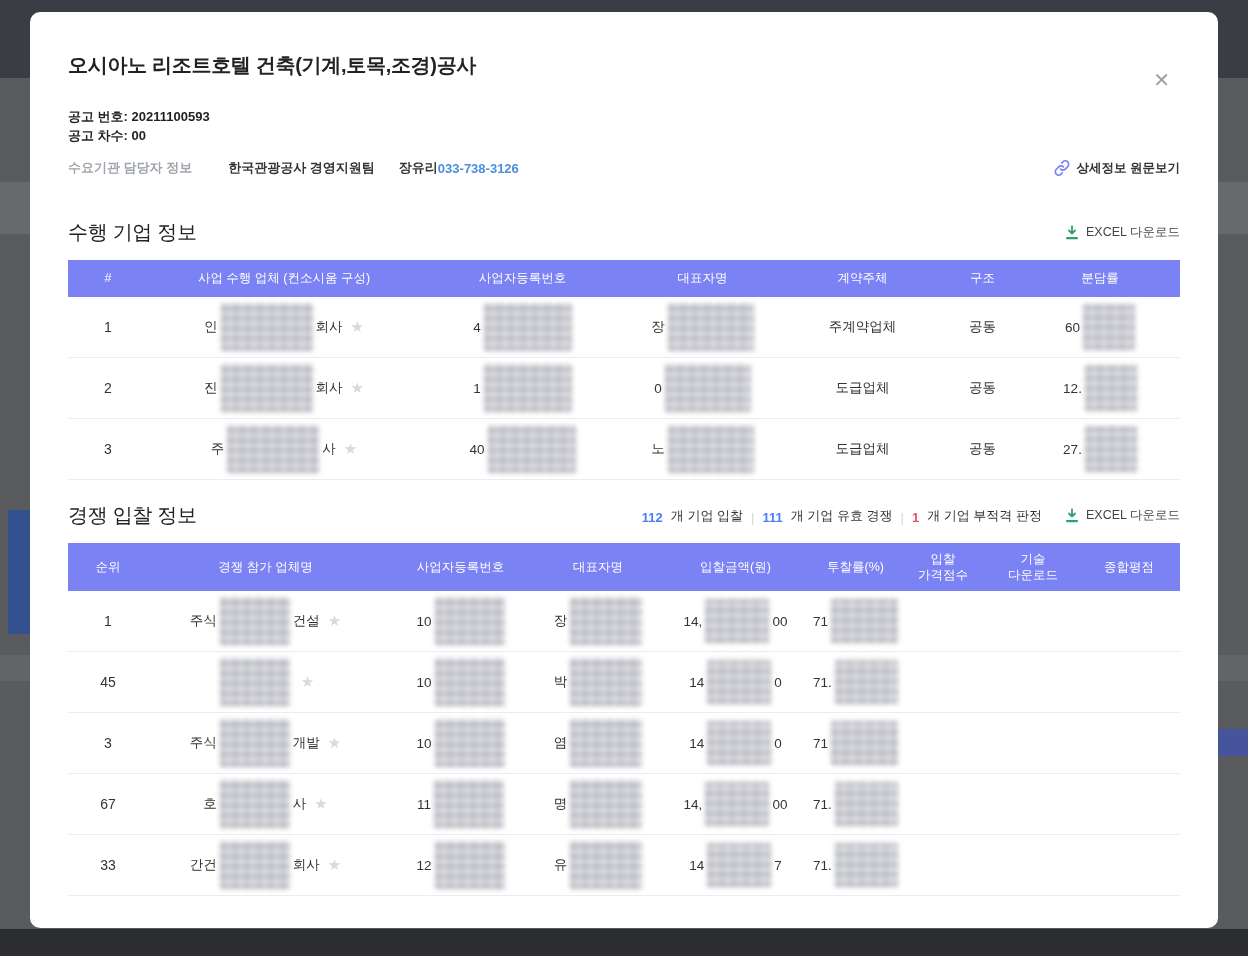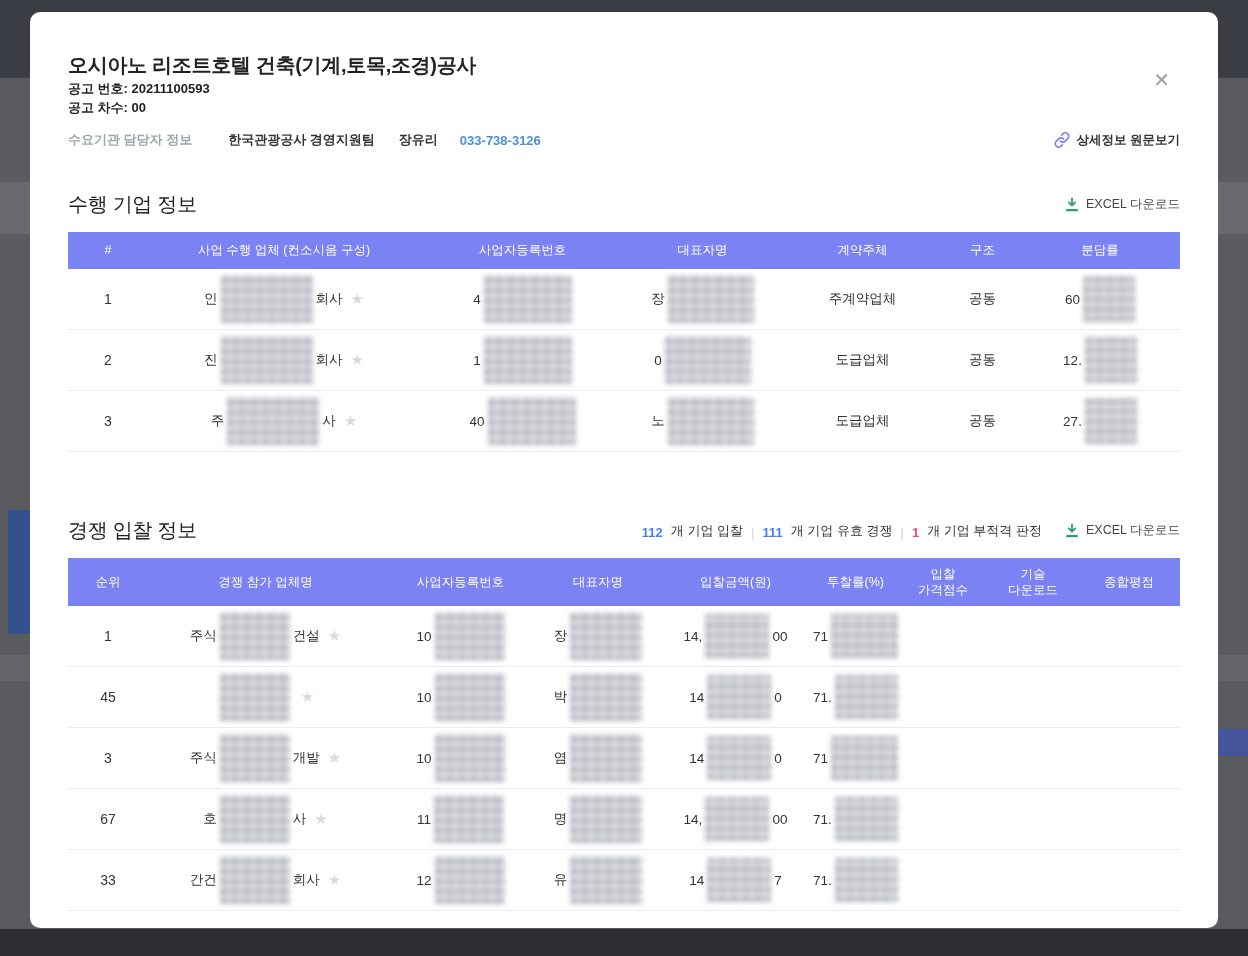--- a/index.html
+++ b/index.html
@@ -17,27 +17,27 @@
   .bg-bottom   { left:0; top:929px; width:1248px; height:27px; background:#2b2d31; }
 
   
   .modal { position:absolute; z-index:10; left:30px; top:12px; width:1188px; height:916px;
     background:#ffffff; border-radius:10px; overflow:hidden; padding:40px 38px 0 38px; }
 
   .close-btn { position:absolute; top:58px; right:48px; font-size:20px; color:#9aa0a6;
     cursor:pointer; line-height:1; font-weight:700; }
 
   .title { font-size:20px; font-weight:700; color:#222; letter-spacing:-0.3px; }
-  .meta { margin-top:0; }
+  .meta { margin-top:28px; }
   .meta-line { font-size:13px; font-weight:700; color:#222; line-height:19px; }
 
   .contact-row { margin-top:14px; display:flex; align-items:center; font-size:13px;font-weight:bold; }
   .contact-label { color:#a0a5ab; margin-right:36px; }
   .contact-org { color:#333; margin-right:24px; }
-  .contact-person { color:#333; margin-right:22px; }
+  .contact-person { color:#333; margin-right:0; }
   .contact-phone { color:#4a8fdb; cursor:pointer; }
   .detail-link { margin-left:auto; display:flex; align-items:center; gap:6px; color:#333;
     font-size:12.5px; cursor:pointer; }
 
   .section-head { display:flex; align-items:center; margin-top:42px; }
   .section-title { font-size:20px; font-weight:400; color:#222; letter-spacing:-0.3px; }
   .excel-btn { margin-left:auto; display:flex; align-items:center; gap:6px; font-size:12.5px;
     color:#444; cursor:pointer; }
 
   .stats { margin-left:auto; display:flex; align-items:flex-end; gap:8px; font-size:13px;
@@ -198,21 +198,21 @@
       </div>
       <div class="tcell">도급업체</div>
       <div class="tcell">공동</div>
       <div class="tcell">
         <span>27.</span>
         <span class="redact" style="width:52px;height:46px;"></span>
       </div>
     </div>
   </div>
 
-  <div class="section-head" style="margin-top:65px;">
+  <div class="section-head" style="margin-top:22px;">
     <span class="section-title">경쟁 입찰 정보</span>
     <span class="stats">
       <span class="stat-num stat-blue">112</span>
         <span>개 기업 입찰</span>
       <span class="stat-sep">|</span>
       <span class="stat-num stat-blue">111</span>
         <span>개 기업 유효 경쟁</span>
       <span class="stat-sep">|</span>
       <span class="stat-num stat-red">1</span>
         <span>개 기업 부적격 판정</span>

